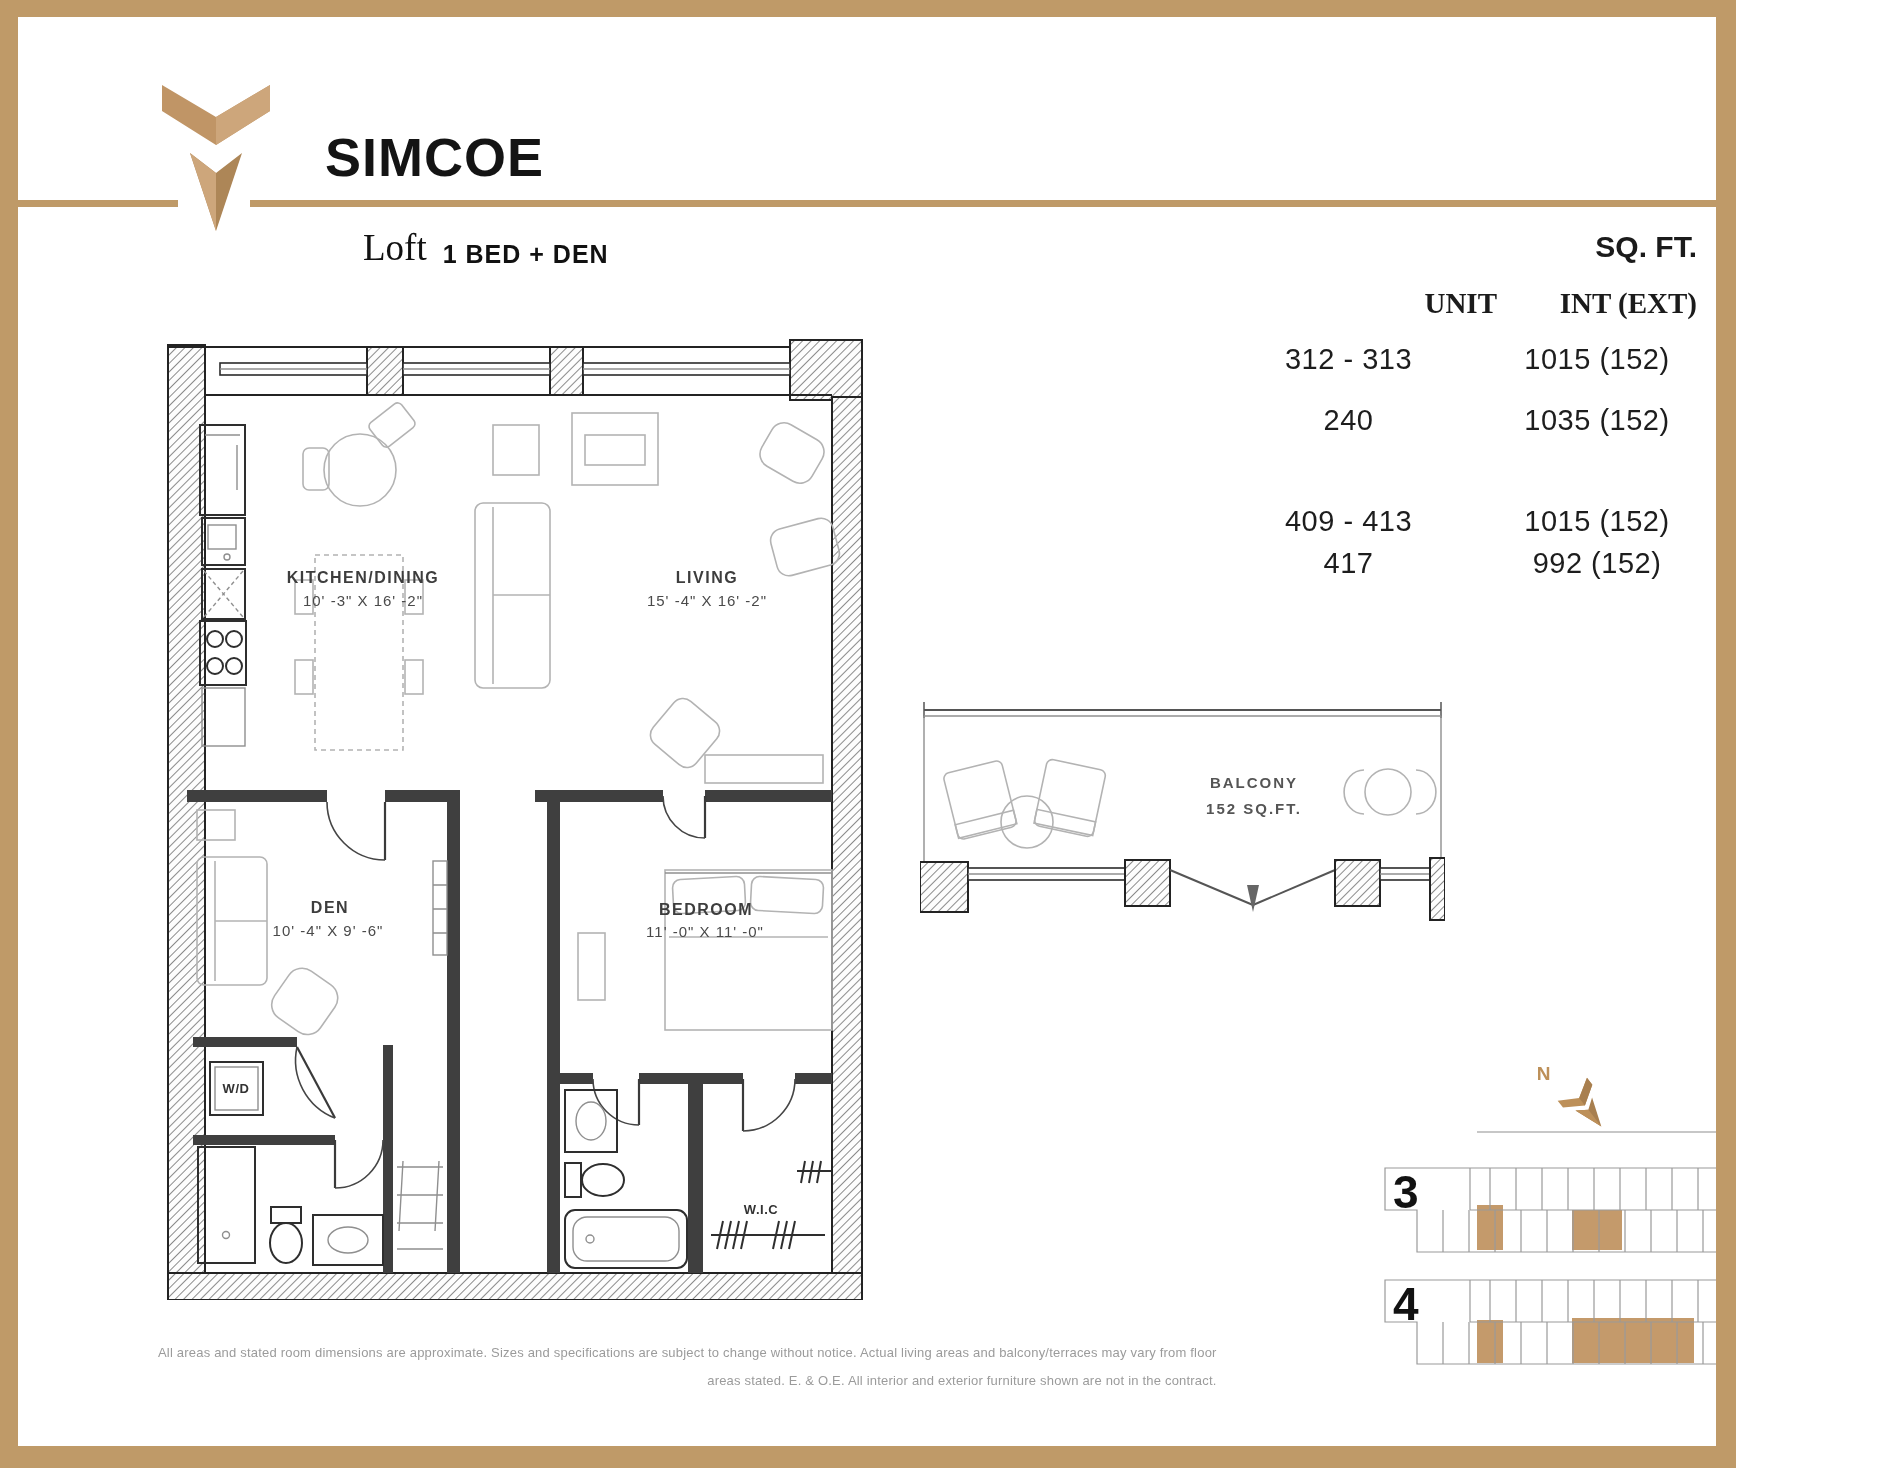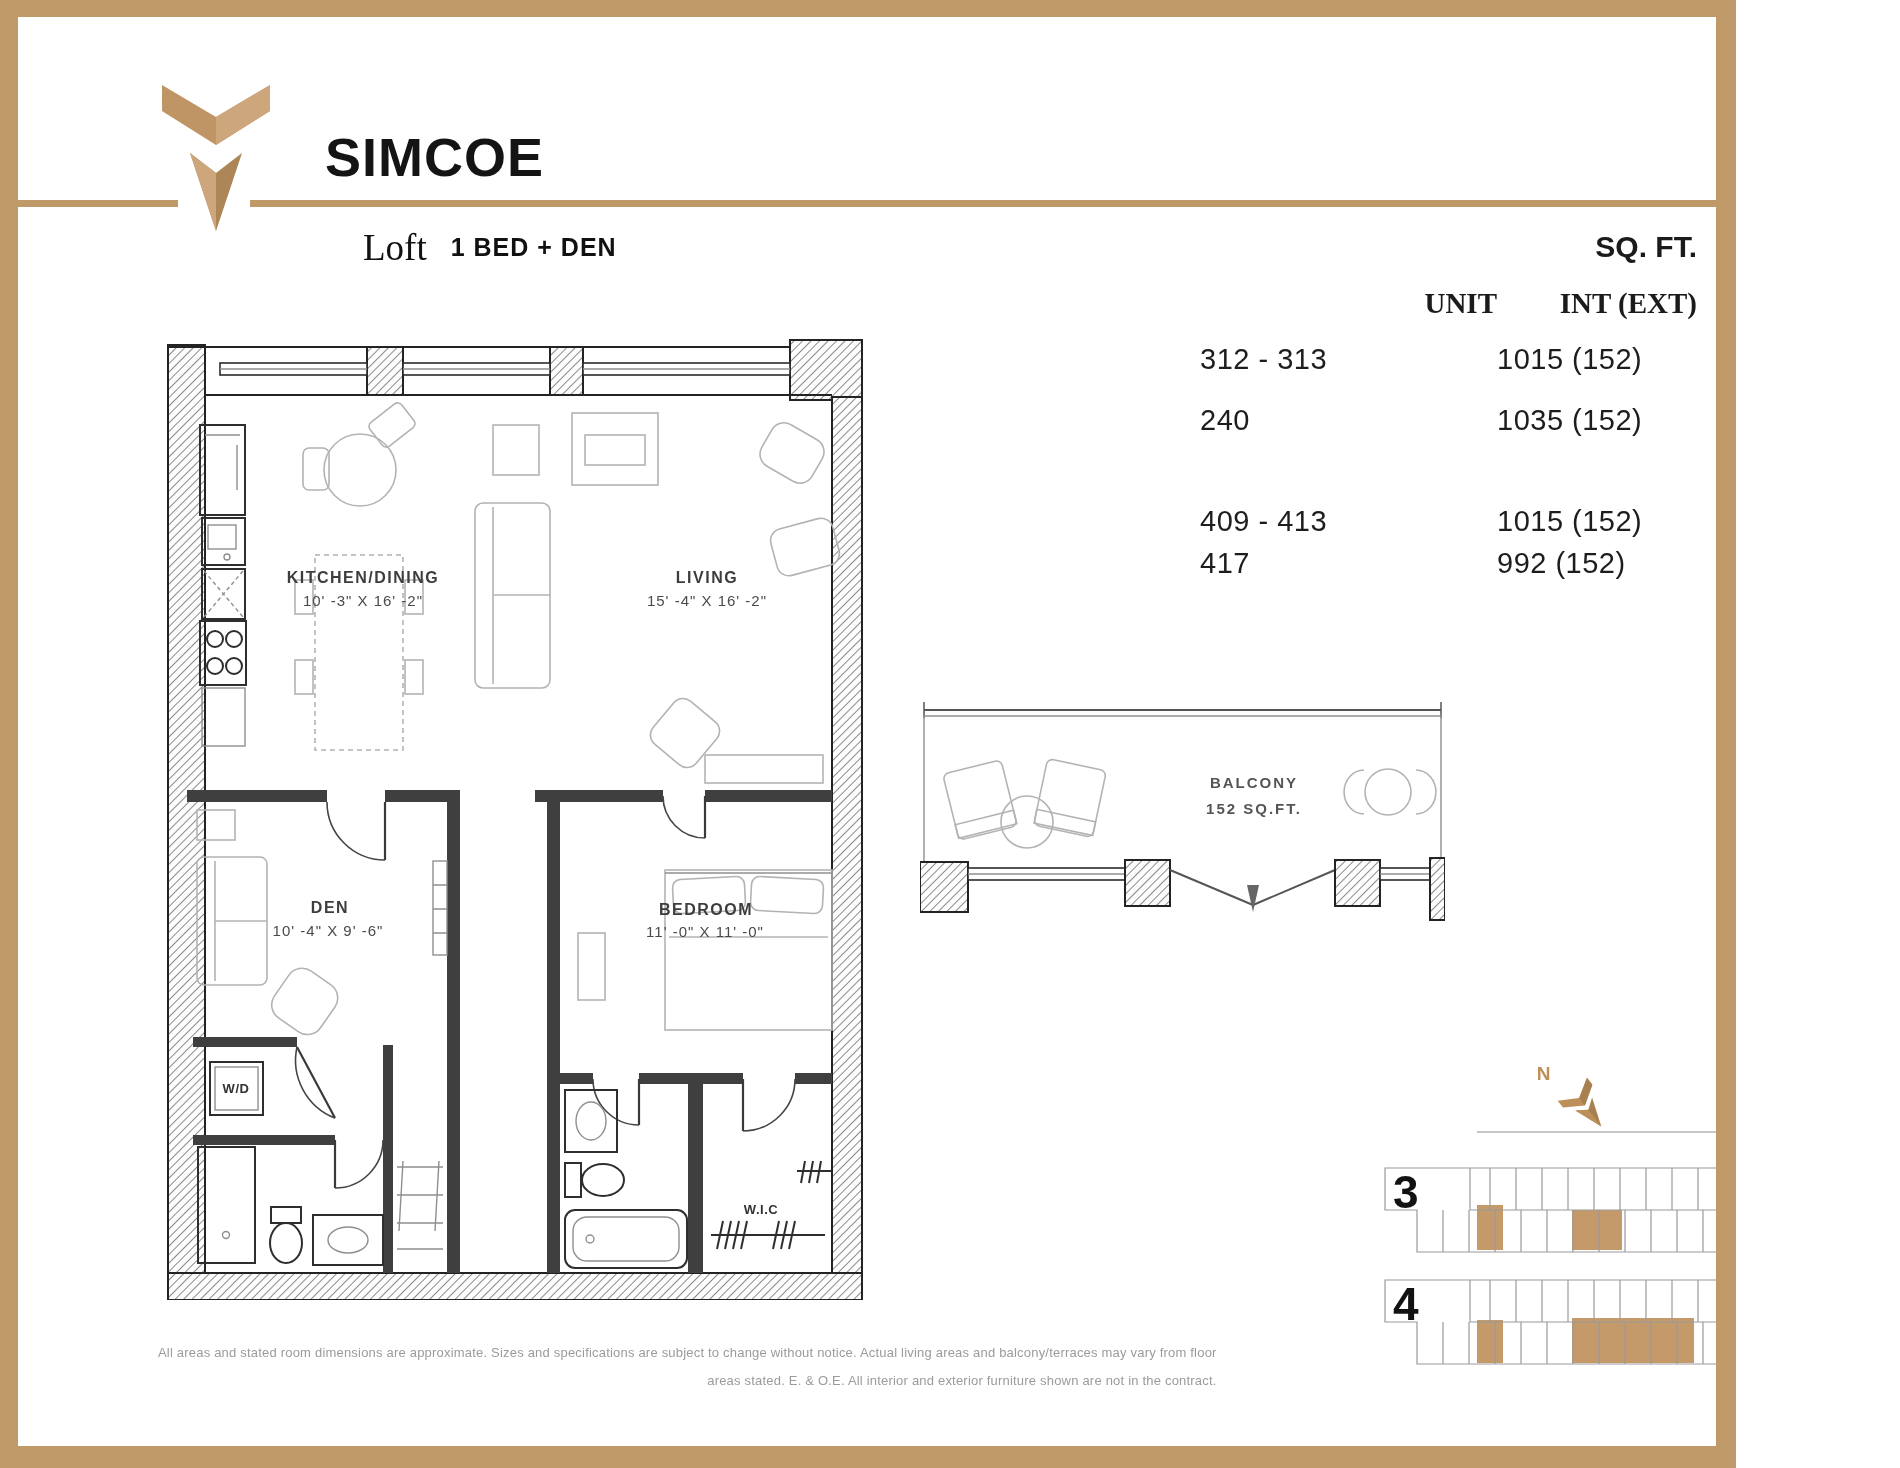--- a/index.html
+++ b/index.html
@@ -5,33 +5,33 @@
   html,body{margin:0;padding:0;background:#fff;}
   .page{position:relative;width:1736px;height:1468px;background:#fff;overflow:hidden;
         font-family:"Liberation Sans",sans-serif;}
   .frame{position:absolute;inset:0;border-style:solid;border-color:#BF9A68;
          border-width:17px 20px 22px 18px;pointer-events:none;z-index:5;}
   .rule{position:absolute;top:200px;height:7px;background:#BF9A68;z-index:1;}
   .rule-left{left:18px;width:160px;}
   .rule-right{left:250px;width:1632px;}
   .brand{position:absolute;left:325px;top:126px;font-size:54px;font-weight:bold;
          letter-spacing:1px;color:#141414;}
-  .plan-type{position:absolute;left:363px;top:226px;display:flex;align-items:center;gap:24px;color:#111;}
+  .plan-type{position:absolute;left:363px;top:226px;display:flex;align-items:flex-end;gap:16px;color:#111;}
   .plan-type .serif{font-family:"Liberation Serif",serif;font-size:37px;}
   .plan-type .bold{font-weight:bold;font-size:25px;letter-spacing:1px;}
   .sqft-table{position:absolute;left:1200px;top:230px;width:497px;color:#1b1b1b;}
   .t-title{position:absolute;right:0;top:0;font-family:Liberation Sans, sans-serif;
            font-weight:bold;font-size:30px;}
   .t-head{position:absolute;top:57px;left:0;width:497px;display:grid;
           grid-template-columns:297px 200px;font-family:"Liberation Serif",serif;
           font-weight:bold;font-size:29px;}
   .t-head span{text-align:right;}
   .t-row{position:absolute;left:0;width:497px;display:grid;grid-template-columns:297px 200px;
          font-size:29px;color:#1d1d1d;}
-  .t-row span{text-align:left;letter-spacing:.5px;}
+  .t-row span{text-align:center;letter-spacing:.5px;}
   .disclaimer{position:absolute;left:158px;top:1339px;font-size:13px;line-height:28px;
               color:#9b9b9b;letter-spacing:.2px;text-align:right;}
   svg text{font-family:"Liberation Sans",sans-serif;}
   .fp-room{font-size:16px;font-weight:600;letter-spacing:1.5px;fill:#3d3d3d;text-anchor:middle;}
   .fp-dim{font-size:15px;font-weight:500;letter-spacing:1px;fill:#4a4a4a;text-anchor:middle;}
   .fp-tiny{font-size:13px;font-weight:600;letter-spacing:.5px;fill:#333;text-anchor:middle;}
   .bal-label{font-size:15px;font-weight:600;letter-spacing:2px;fill:#555;text-anchor:middle;}
   .kp-num{font-size:46px;font-weight:bold;fill:#121212;}
   .kp-n{font-size:19px;font-weight:bold;fill:#BD9059;text-anchor:middle;letter-spacing:1px;}
   .wall{fill:url(#hat);stroke:#232323;stroke-width:2;}

